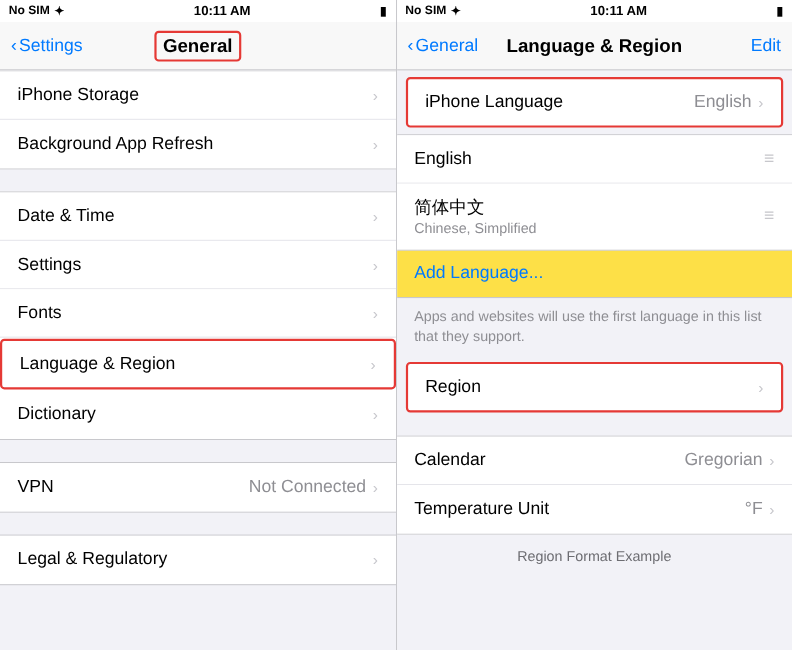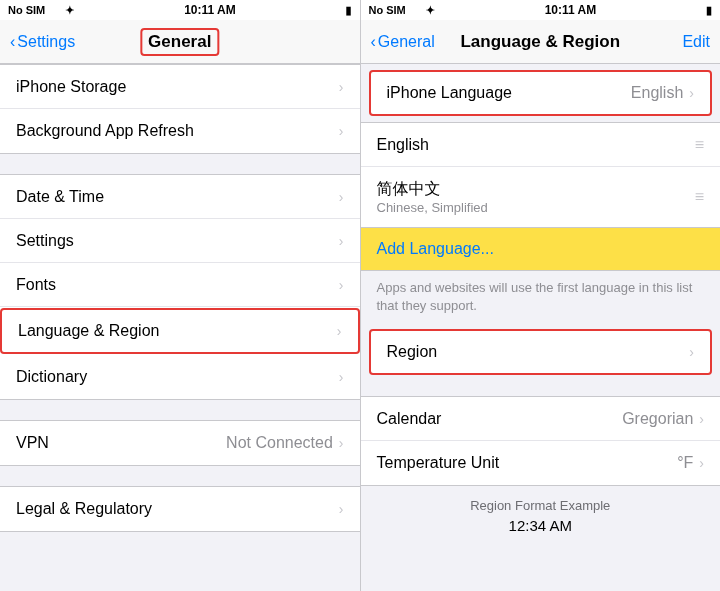--- a/index.html
+++ b/index.html
@@ -26,21 +26,21 @@
     .status-bar {
       background: #fff;
       height: 20px;
       display: flex;
       align-items: center;
       justify-content: space-between;
       padding: 0 8px;
       font-size: 11px;
       font-weight: 600;
     }
-    .status-left { display: flex; align-items: center; gap: 20px; }
+    .status-left { display: flex; align-items: center; gap: 4px; }
     .status-center { font-size: 12px; font-weight: 600; }
     .status-right { display: flex; align-items: center; gap: 3px; font-size: 11px; }
 
     
     .nav-bar {
       background: #f8f8f8;
       border-bottom: 1px solid #c8c8cc;
       height: 44px;
       display: flex;
       align-items: center;
@@ -330,17 +330,16 @@
       </div>
       <div class="settings-row" style="border-bottom:none;">
         <span class="row-label">Temperature Unit</span>
         <span class="row-value">°F</span>
         <span class="chevron">›</span>
       </div>
     </div>
 
     <div style="padding: 12px 16px; text-align:center;">
       <div style="font-size:13px; color:#6d6d72; margin-bottom:4px;">Region Format Example</div>
-      <div style="font-size:15px; color:#000;">12:34 AM</div>
     </div>
 
   </div>
 </div>
 
 </body></html>

